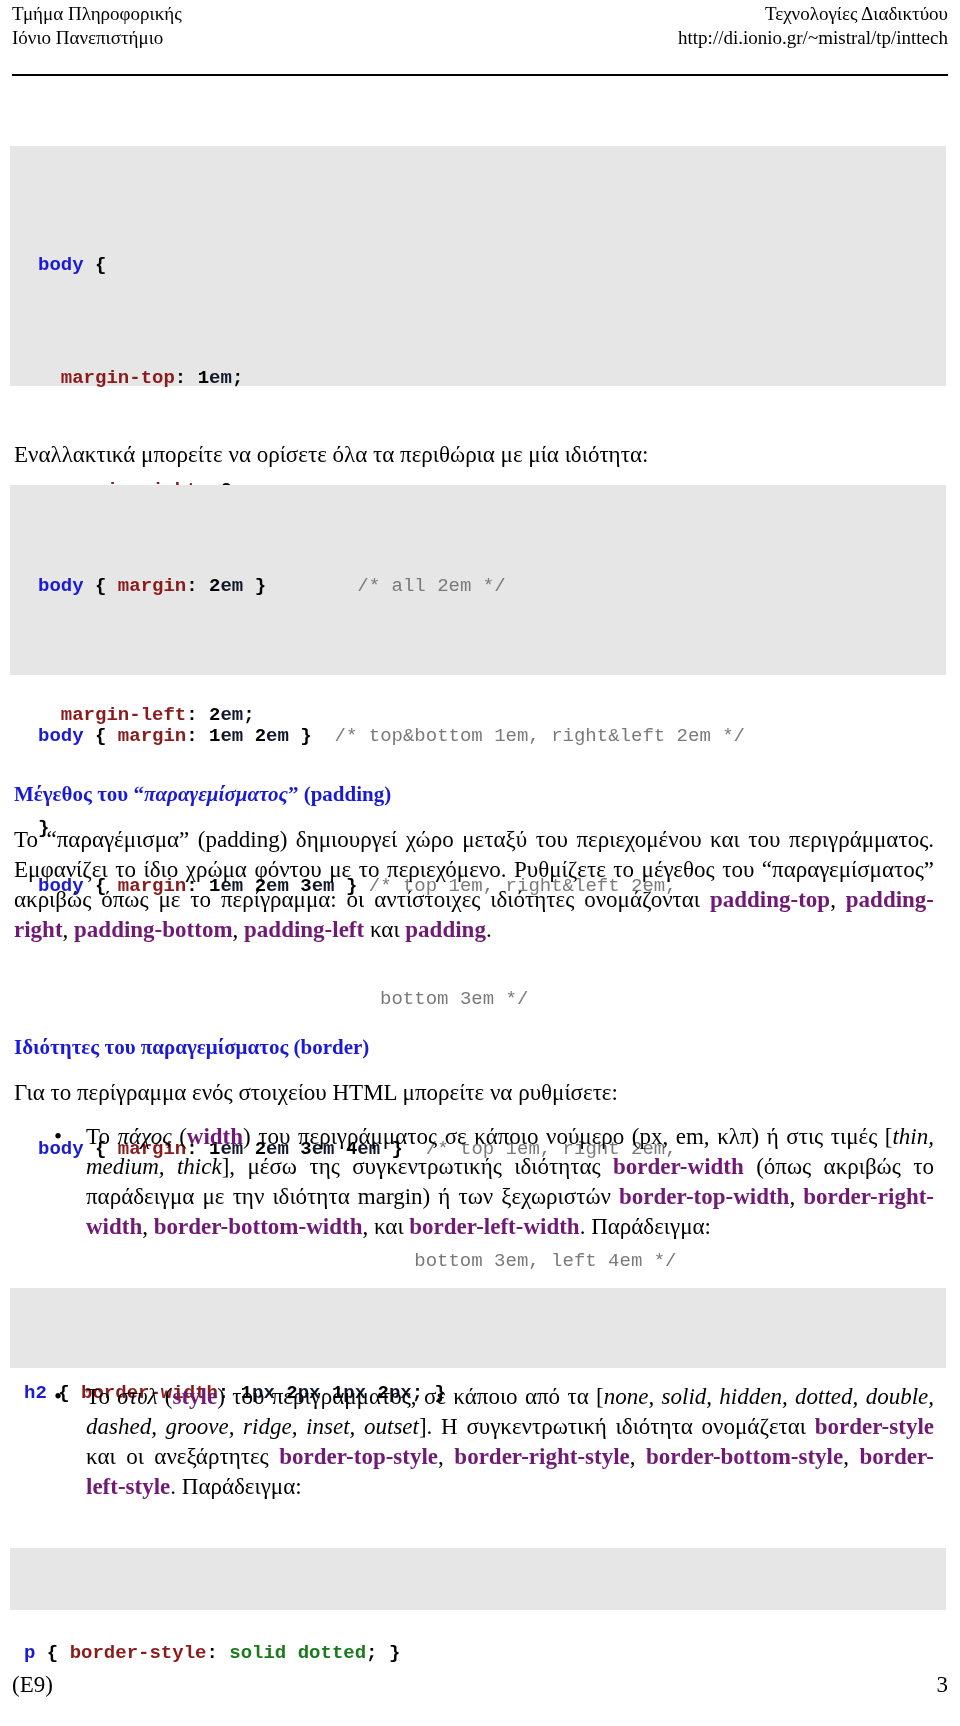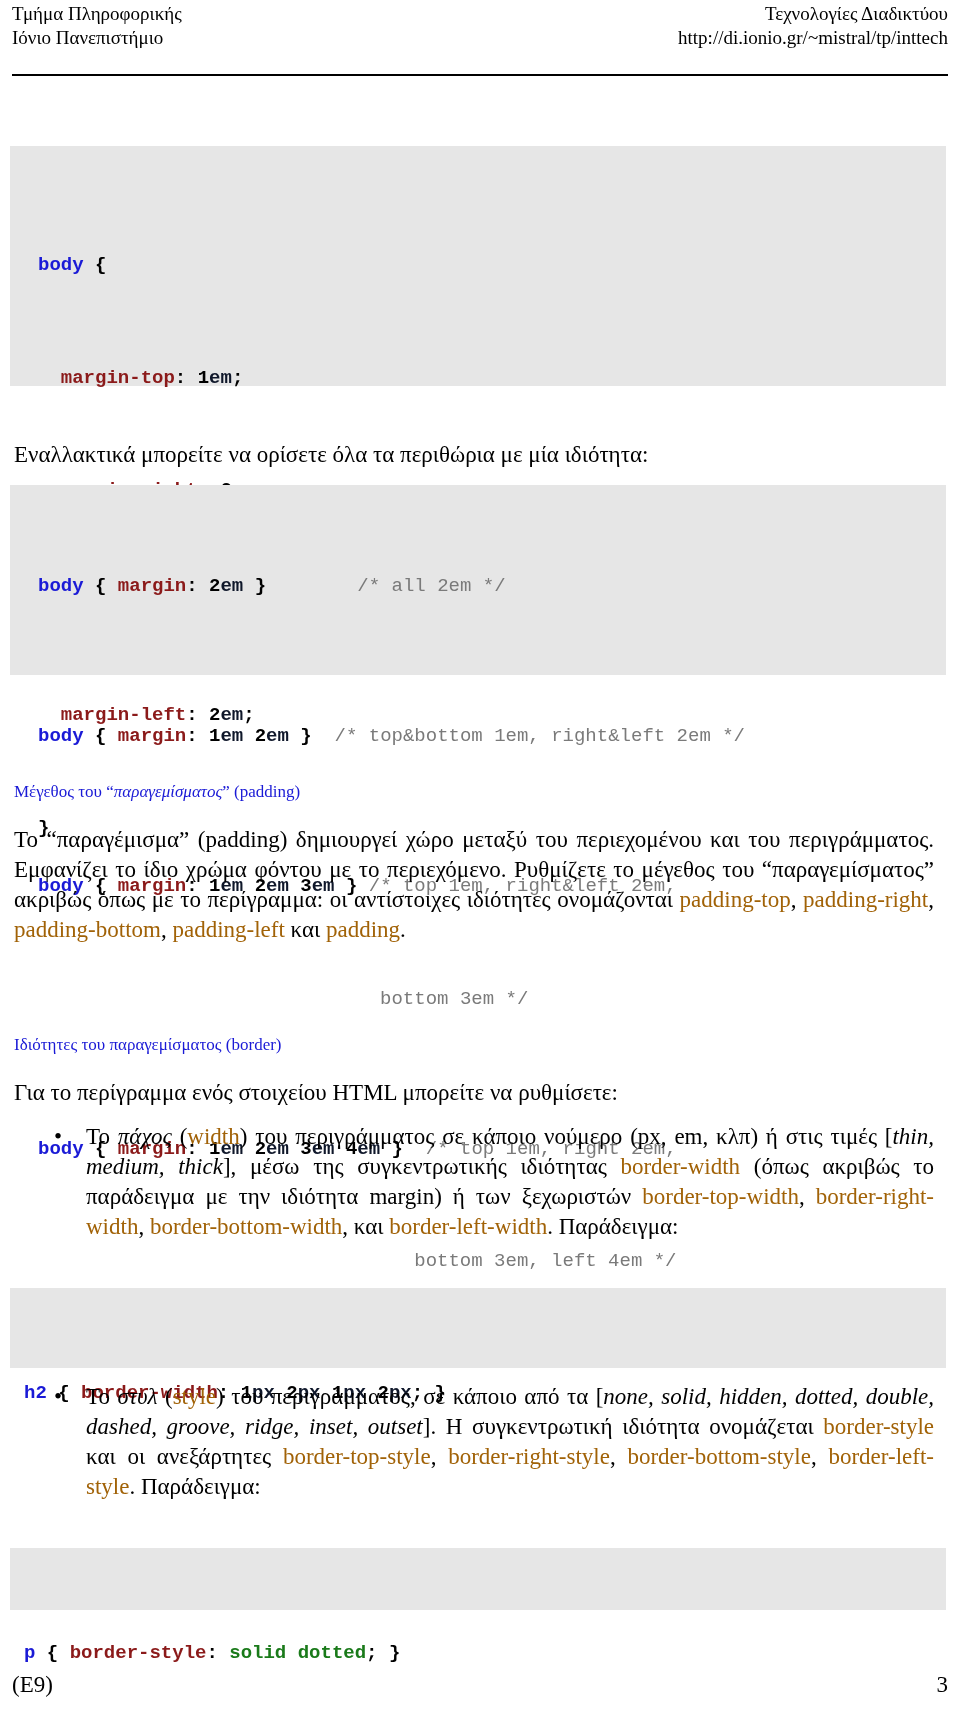--- a/index.html
+++ b/index.html
@@ -82,27 +82,27 @@
     font-size: 23px;
     line-height: 30px;
     text-align: justify;
     color: #000;
   }
   .para.nojust { text-align: left; }
 
   .heading {
     position: absolute;
     font-family: "Liberation Serif", serif;
-    font-size: 17px;
-    font-weight: normal;
+    font-size: 21px;
+    font-weight: bold;
     color: #1a1ad6;
   }
   .heading .it { font-style: italic; }
 
-  .kw { color: #a16207; font-weight: normal; }
+  .kw { color: #701a75; font-weight: bold; }
   .it { font-style: italic; }
 
   
   #intro-alt { left: 14px; top: 440px; width: 900px; }
 
   
   #heading-padding { left: 14px; top: 782px; }
   #para-padding    { left: 14px; top: 825px; width: 920px; }
 
   

